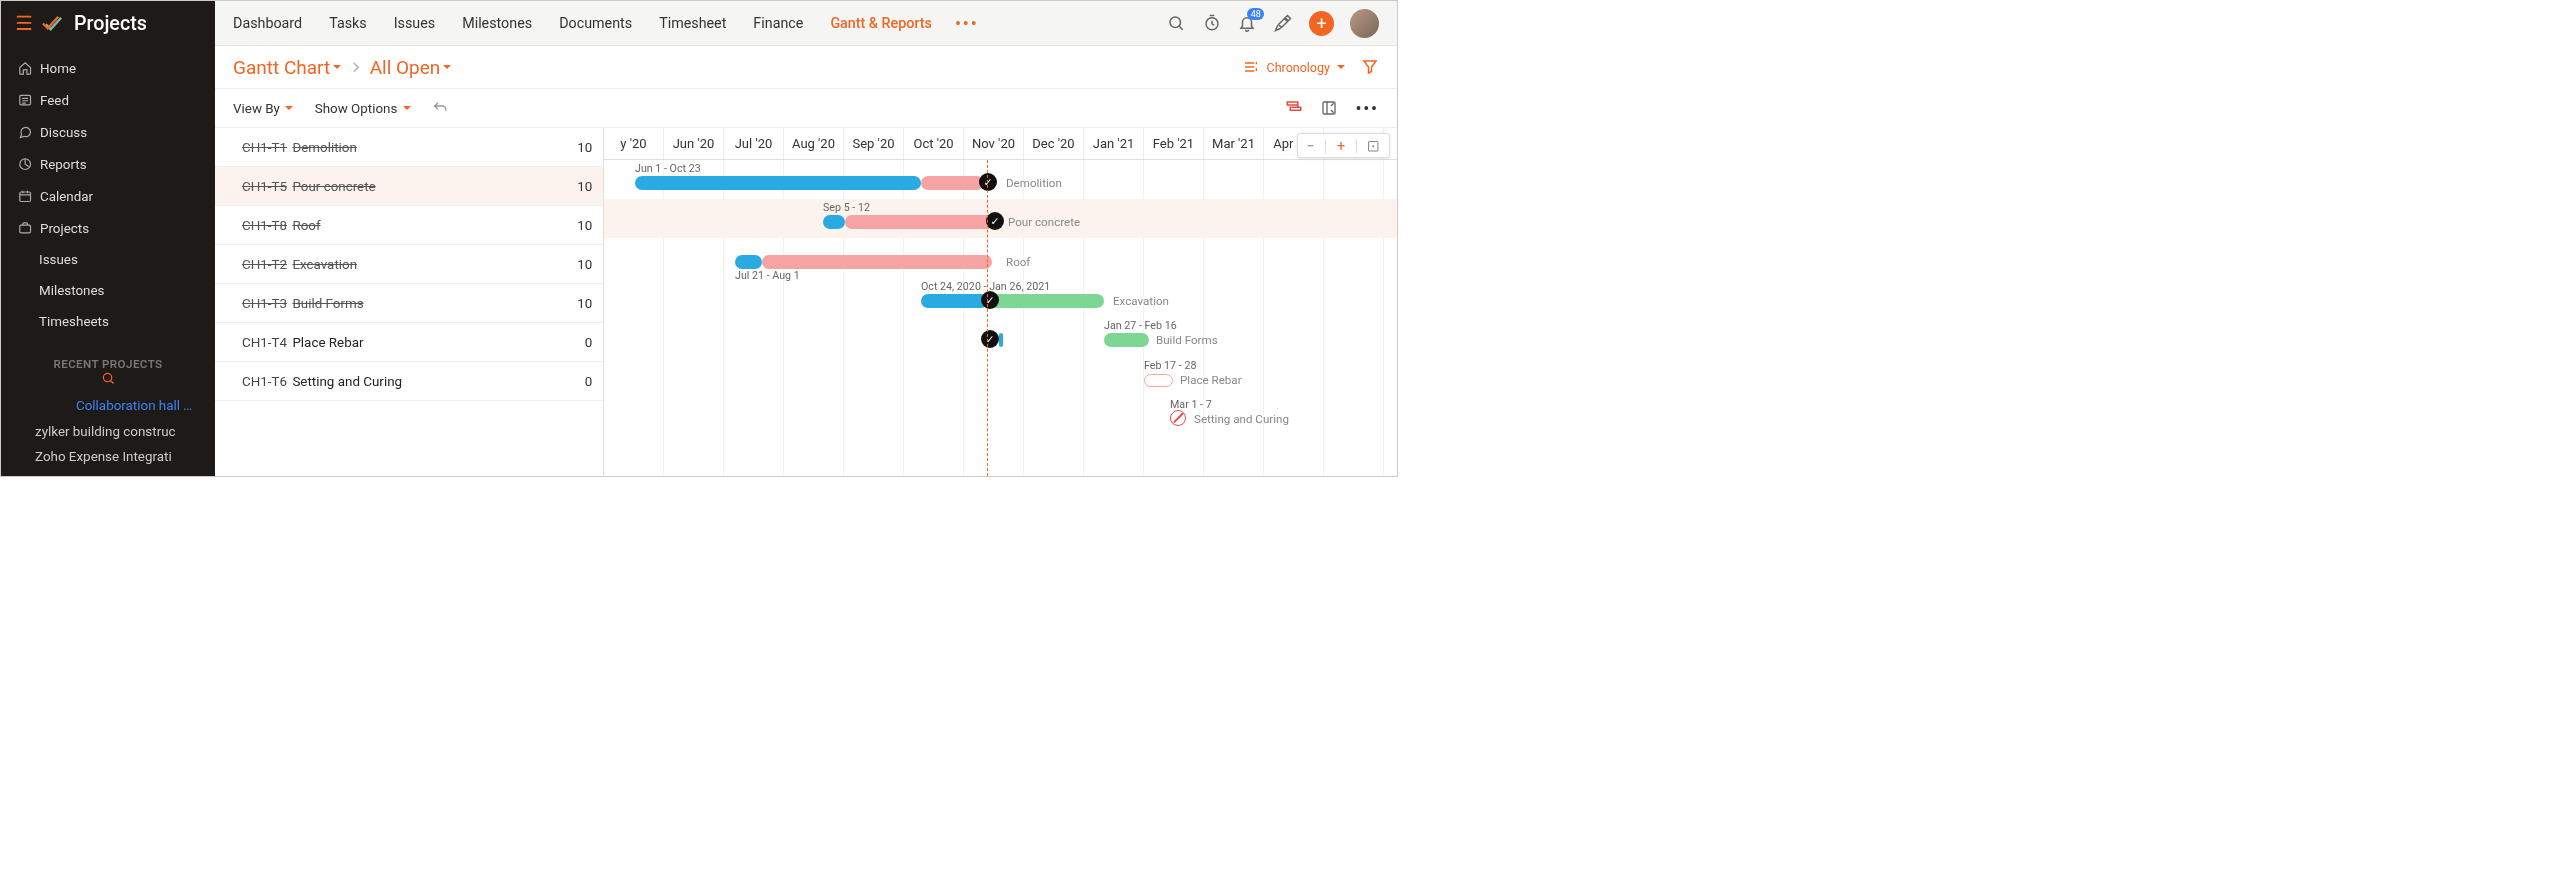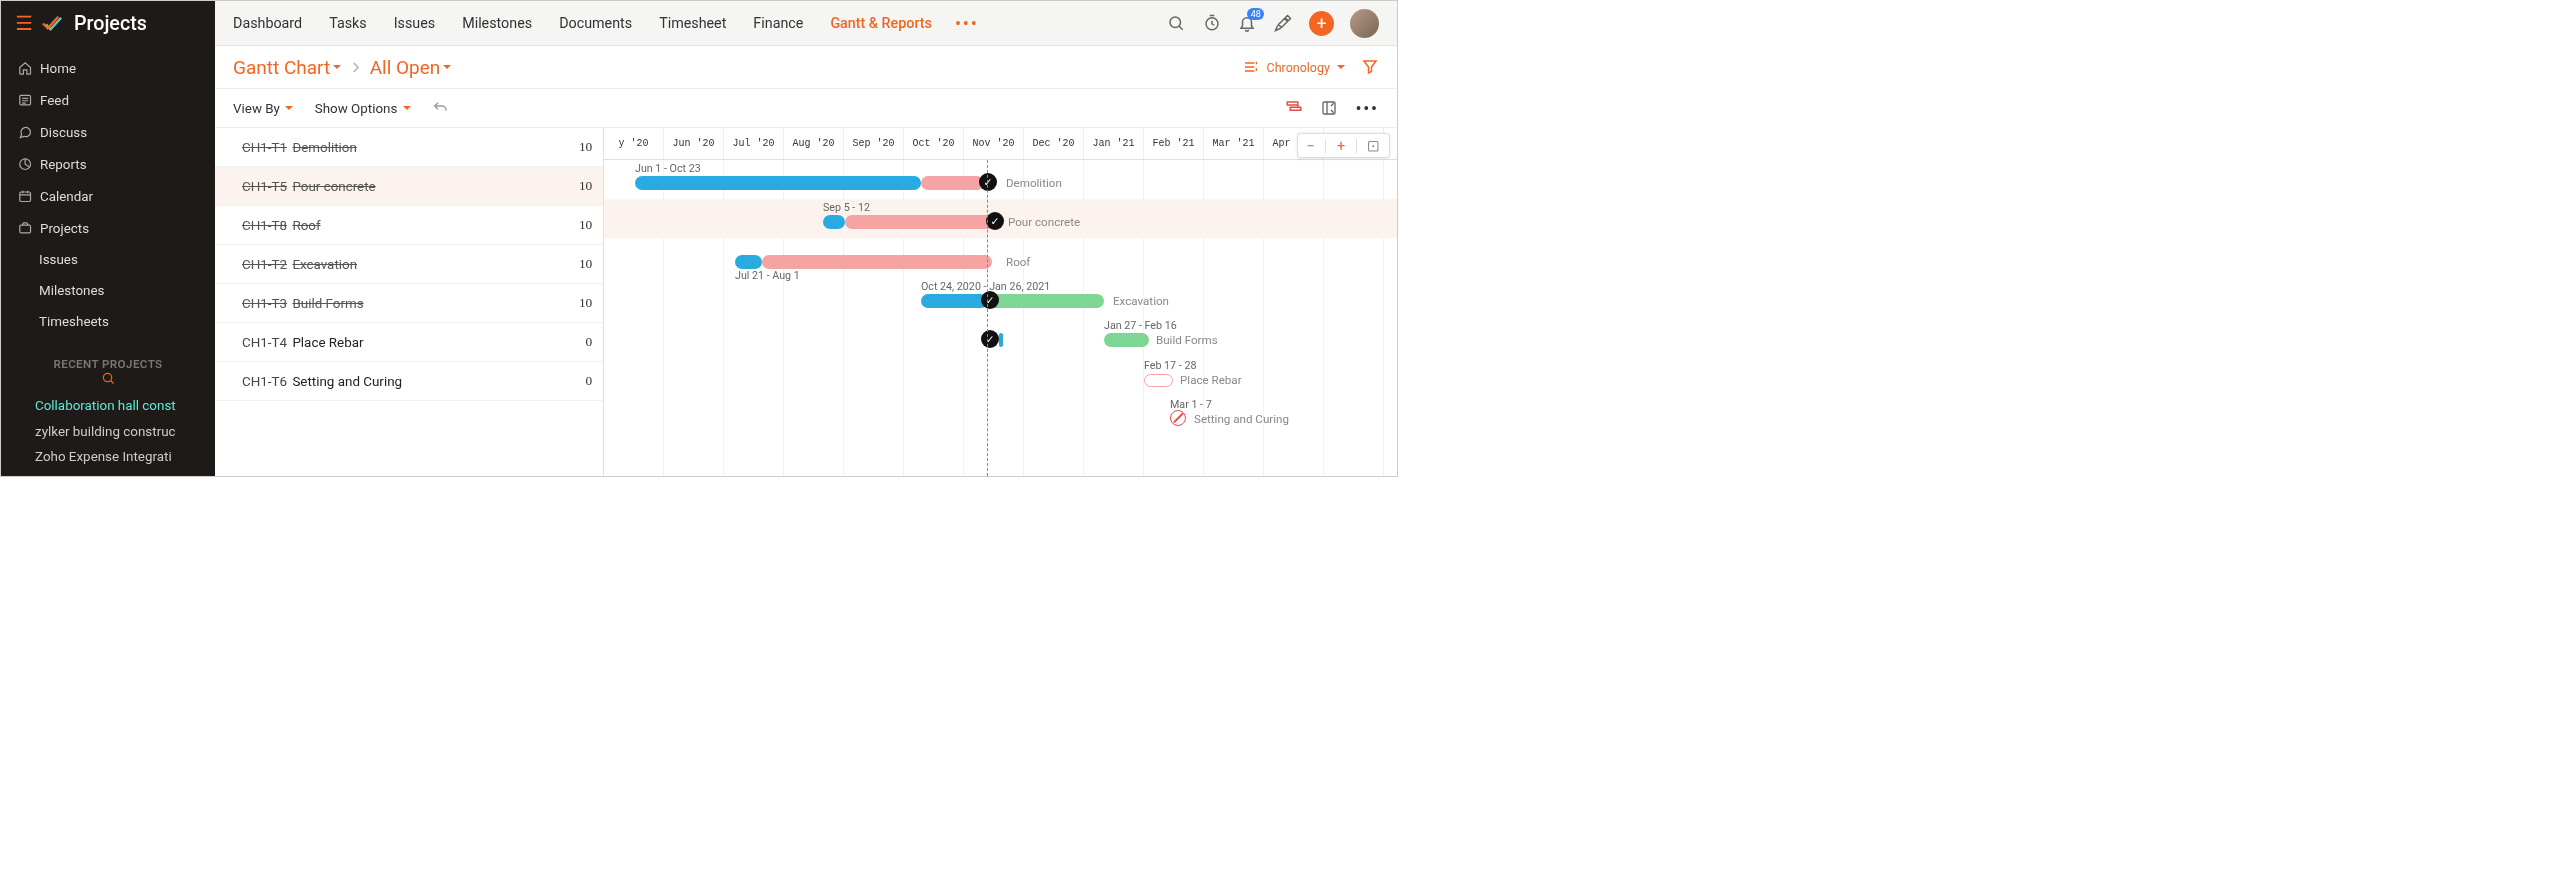--- a/index.html
+++ b/index.html
@@ -11,21 +11,21 @@
 .sb-header { display:flex; align-items:center; gap:9px; padding:10.7px 14.3px; height:45px; }
 .hamburger { color:#f26522; font-size:19.7px; }
 .sb-logo { color:#f26522; }
 .sb-title { color:#fff; font-size:19.7px; font-weight:500; }
 .sb-nav { padding:7.1px 0; }
 .sb-item { display:flex; align-items:center; gap:7px; padding:8px 16px; font-size:13.4px; color:#ddd; cursor:pointer; }
 .sb-icon { width:16px; height:16px; display:inline-flex; align-items:center; justify-content:center; color:#aaa; }
 .sb-sub { padding-left:38px; }
 .sb-section { display:flex; align-items:center; justify-content:space-between; padding:12.5px 16px 7.1px; color:#777; font-size:11.6px; font-weight:600; letter-spacing:0.4px;flex-direction:column; }
 .sb-recent { padding:5.4px 16px 5.4px 34px; font-size:13.4px; color:#ccc; white-space:nowrap; overflow:hidden; text-overflow:ellipsis; cursor:pointer; }
-.sb-recent.active { color:#5eead4; }
+.sb-recent.active { color:#3b82f6;margin-left:41px; }
 
 
 .main { flex:1; display:flex; flex-direction:column; overflow:hidden; }
 
 
 .topnav { height:45px; background:#f5f5f4; border-bottom:0.9px solid #e5e5e5; display:flex; align-items:center; padding:0 18px; gap:23px; }
 .topnav-left { display:flex; gap:27px; align-items:center; }
 .tn-item { font-size:14.3px; color:#333; cursor:pointer; }
 .tn-item.active { color:#f26522; font-weight:500; }
 .tn-more { color:#f26522; font-size:18px; letter-spacing:1.8px; cursor:pointer; }
@@ -56,25 +56,25 @@
 .gantt-left { width:389px; border-right:0.9px solid #e0e0e0; display:flex; flex-direction:column; }
 .gl-header { height:32px; border-bottom:0.9px solid #e0e0e0; display:flex; align-items:center; padding:0 10.7px; gap:7.1px; font-size:11.6px; color:#555; letter-spacing:0.4px; }
 .gl-title-col { flex:1; display:flex; align-items:center; gap:7.1px; }
 .gl-pct-col { width:27px; text-align:right; color:#555; }
 .gl-rows { flex:1; }
 .gl-row { height:39px; border-bottom:0.9px solid #f0f0f0; display:flex; align-items:center; padding:0 10.7px 0 27px; font-size:13.4px; }
 .gl-row.hl { background:#fdf3ee; }
 .taskid { color:#444; margin-right:5.4px; }
 .taskname { color:#222; }
 .strike .taskid, .strike .taskname { text-decoration:line-through; color:#555; }
-.gl-pct { margin-left:auto; width:27px; text-align:right; color:#333;font-family:Liberation Serif, serif; }
+.gl-pct { margin-left:auto; width:27px; text-align:right; color:#333; }
 
 .gantt-right { flex:1; position:relative; overflow:hidden; }
 .gr-header { height:32px; border-bottom:0.9px solid #e0e0e0; display:flex; }
-.gr-month { flex:0 0 60px; border-right:0.9px solid #eee; font-size:10px; color:#333; display:flex; align-items:center; justify-content:center;font-family:Liberation Mono, monospace; }
+.gr-month { flex:0 0 60px; border-right:0.9px solid #eee; font-size:13px; color:#333; display:flex; align-items:center; justify-content:center; }
 .gr-body { position:relative; height:calc(100% - 32px); }
 .gr-grid { position:absolute; inset:0; display:flex; }
 .gr-col { flex:0 0 60px; border-right:0.9px solid #f2f2f2; }
 .gr-rowbg { position:absolute; left:0; right:0; height:39px; }
 .gr-rowbg.hl { background:#fdf3ee; }
 .today-line { position:absolute; top:0; bottom:0; width:0; border-left:1.8px dashed #f26522; z-index:3; }
 
 .bar-wrap { position:absolute; height:39px; left:0; right:0; }
 .bar-date { position:absolute; top:1.8px; font-size:10.7px; color:#666; white-space:nowrap; }
 .bar { position:absolute; top:16px; height:14.3px; border-radius:7.1px; }

